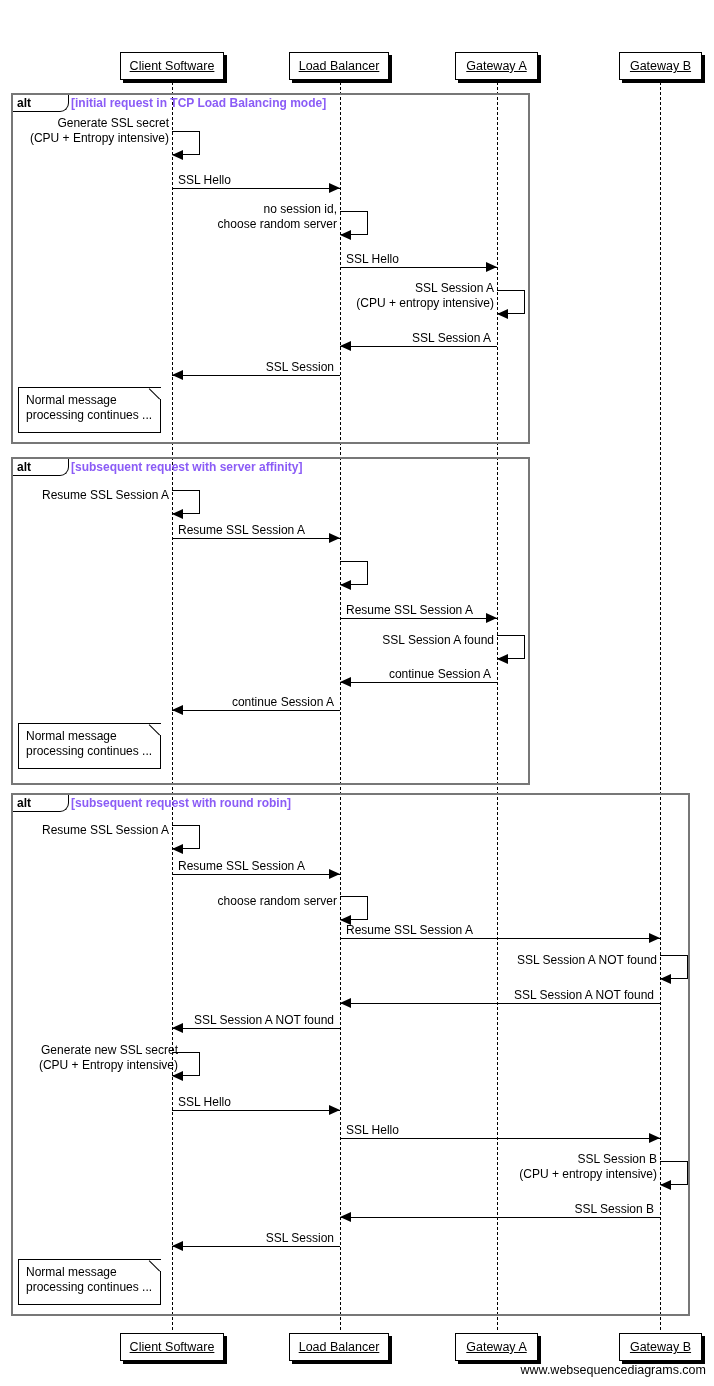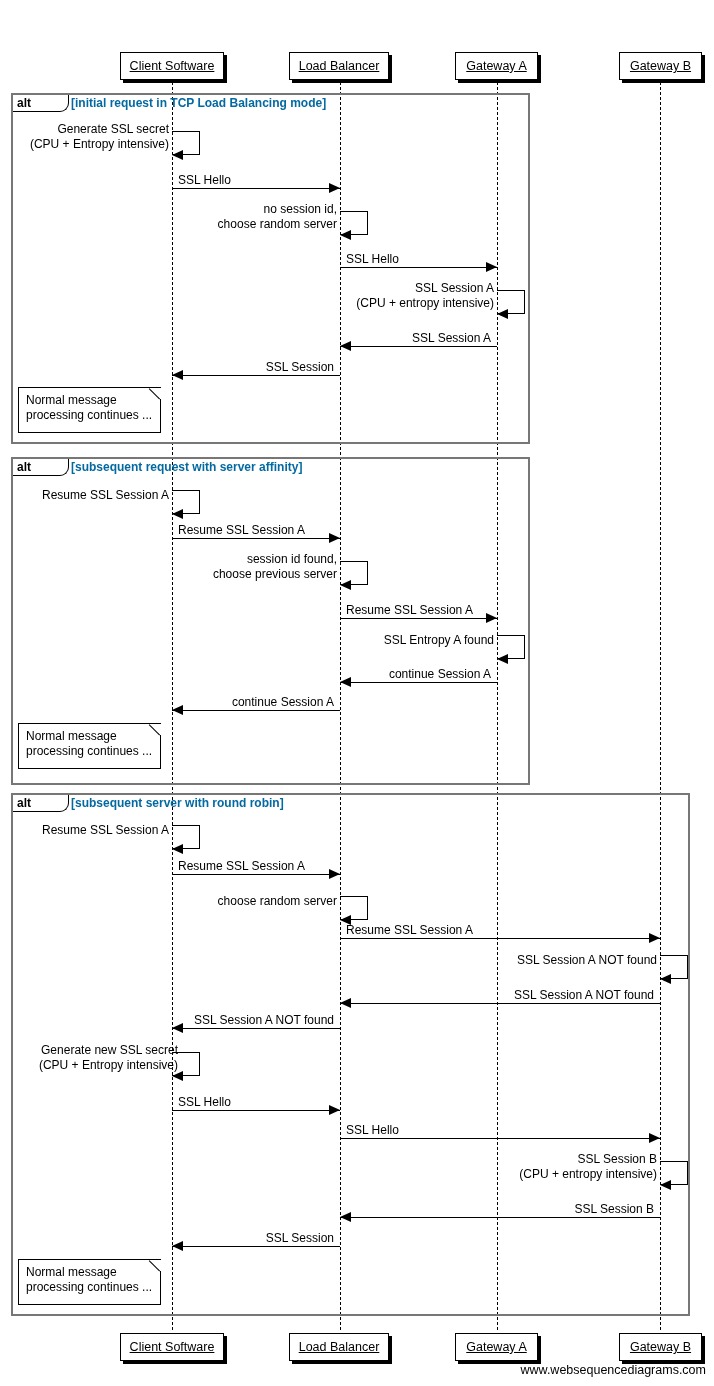--- a/index.html
+++ b/index.html
@@ -77,21 +77,21 @@
   .frame-tag b{
     font-size:12px;
     font-weight:bold;
     padding-left:4px;
     color:#000;
   }
   .frame-cond{
     position:absolute;
     font-size:12px;
     font-weight:bold;
-    color:#0369a1;
+    color:#8b5cf6;
     white-space:nowrap;
   }
 
   
   .msg-line{
     position:absolute;
     height:0;
     border-top:1.3px solid #000;
   }
   .arrow-r,.arrow-l{
@@ -195,21 +195,21 @@
   <div class="lifeline" style="left:340px;top:82px;height:1248px;"></div>
   <div class="lifeline" style="left:497px;top:82px;height:1248px;"></div>
   <div class="lifeline" style="left:660px;top:82px;height:1248px;"></div>
 
   <div class="frame" style="left:11px;top:93px;width:519px;height:351px;"></div>
   <div class="frame-tag" style="left:13px;top:95px;">
     <b>alt</b>
   </div>
   <div class="frame-cond" style="left:71px;top:96px;">[initial request in TCP Load Balancing mode]</div>
 
-  <div class="self-label" style="left:0px;top:122px;width:169px;">Generate SSL secret<br>(CPU + Entropy intensive)</div>
+  <div class="self-label" style="left:0px;top:116px;width:169px;">Generate SSL secret<br>(CPU + Entropy intensive)</div>
   <div class="selfloop" style="left:172px;top:131px;width:28px;height:24px;"></div>
   <div class="arrow-l" style="left:172px;top:150px;"></div>
 
   <div class="msg-label lbl-r" style="left:178px;top:174px;">SSL Hello</div>
   <div class="msg-line" style="left:172px;top:188px;width:168px;"></div>
   <div class="arrow-r" style="left:329px;top:183px;"></div>
 
   <div class="self-label" style="left:168px;top:202px;width:169px;">no session id,<br>choose random server</div>
   <div class="selfloop" style="left:340px;top:211px;width:28px;height:24px;"></div>
   <div class="arrow-l" style="left:340px;top:230px;"></div>
@@ -241,49 +241,48 @@
   <div class="frame-cond" style="left:71px;top:460px;">[subsequent request with server affinity]</div>
 
   <div class="self-label" style="left:0px;top:488px;width:169px;">Resume SSL Session A</div>
   <div class="selfloop" style="left:172px;top:490px;width:28px;height:24px;"></div>
   <div class="arrow-l" style="left:172px;top:509px;"></div>
 
   <div class="msg-label lbl-r" style="left:178px;top:524px;">Resume SSL Session A</div>
   <div class="msg-line" style="left:172px;top:538px;width:168px;"></div>
   <div class="arrow-r" style="left:329px;top:533px;"></div>
 
-  <div class="self-label" style="left:168px;top:552px;width:169px;">session id found,<br>choose previous server</div>
   <div class="selfloop" style="left:340px;top:561px;width:28px;height:24px;"></div>
   <div class="arrow-l" style="left:340px;top:580px;"></div>
 
   <div class="msg-label lbl-r" style="left:346px;top:604px;">Resume SSL Session A</div>
   <div class="msg-line" style="left:340px;top:618px;width:157px;"></div>
   <div class="arrow-r" style="left:486px;top:613px;"></div>
 
-  <div class="self-label" style="left:325px;top:633px;width:169px;">SSL Entropy A found</div>
+  <div class="self-label" style="left:325px;top:633px;width:169px;">SSL Session A found</div>
   <div class="selfloop" style="left:497px;top:635px;width:28px;height:24px;"></div>
   <div class="arrow-l" style="left:497px;top:654px;"></div>
 
   <div class="msg-label lbl-l" style="left:331px;top:668px;width:160px;">continue Session A</div>
   <div class="msg-line" style="left:340px;top:682px;width:157px;"></div>
   <div class="arrow-l" style="left:340px;top:677px;"></div>
 
   <div class="msg-label lbl-l" style="left:174px;top:696px;width:160px;">continue Session A</div>
   <div class="msg-line" style="left:172px;top:710px;width:168px;"></div>
   <div class="arrow-l" style="left:172px;top:705px;"></div>
 
   <div class="note" style="left:18px;top:723px;width:143px;height:46px;">Normal message<br>processing continues ...</div>
   <div class="note-fold" style="left:150px;top:724px;"></div>
   <div class="note-fold-edge" style="left:149px;top:724px;"></div>
 
   <div class="frame" style="left:11px;top:793px;width:679px;height:523px;"></div>
   <div class="frame-tag" style="left:13px;top:795px;">
     <b>alt</b>
   </div>
-  <div class="frame-cond" style="left:71px;top:796px;">[subsequent server with round robin]</div>
+  <div class="frame-cond" style="left:71px;top:796px;">[subsequent request with round robin]</div>
 
   <div class="self-label" style="left:0px;top:823px;width:169px;">Resume SSL Session A</div>
   <div class="selfloop" style="left:172px;top:825px;width:28px;height:24px;"></div>
   <div class="arrow-l" style="left:172px;top:844px;"></div>
 
   <div class="msg-label lbl-r" style="left:178px;top:860px;">Resume SSL Session A</div>
   <div class="msg-line" style="left:172px;top:874px;width:168px;"></div>
   <div class="arrow-r" style="left:329px;top:869px;"></div>
 
   <div class="self-label" style="left:168px;top:894px;width:169px;">choose random server</div>

